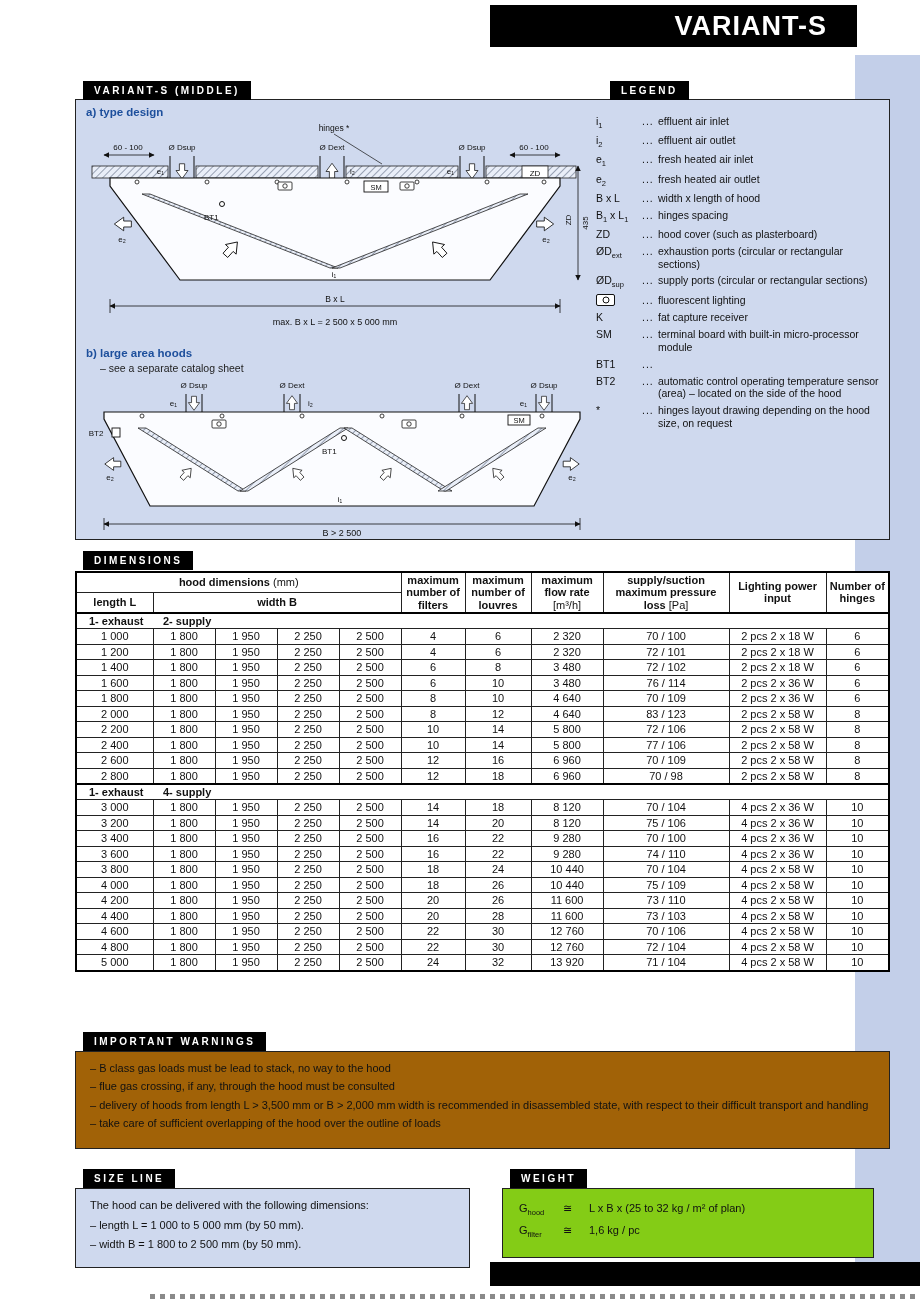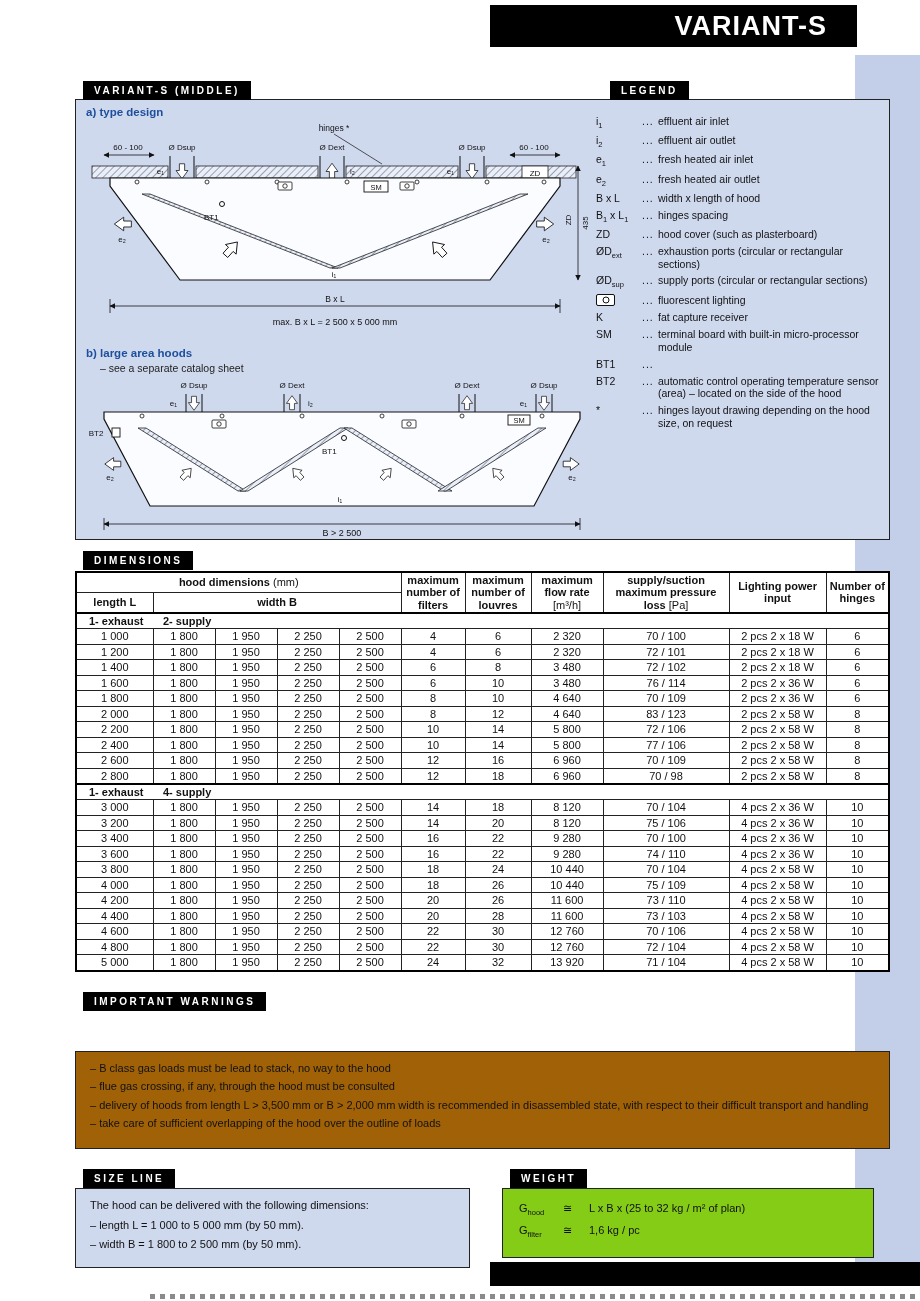--- a/index.html
+++ b/index.html
@@ -7,21 +7,21 @@
         font-family:"Liberation Sans",sans-serif;color:#111;}
   .right-strip{position:absolute;left:855px;top:55px;width:65px;height:1207px;background:#c3cfe9;}
   .top-bar{position:absolute;left:490px;top:5px;width:367px;height:42px;background:#000;color:#fff;
            display:flex;align-items:center;justify-content:flex-end;padding-right:30px;box-sizing:border-box;
            font-size:27px;font-weight:bold;letter-spacing:1px;}
   .black-label{position:absolute;background:#000;color:#fff;font-size:10px;font-weight:bold;
                letter-spacing:2.5px;padding:4px 11px;white-space:nowrap;z-index:3;}
   .lbl-variant{left:83px;top:81px;}
   .lbl-legend{left:610px;top:81px;}
   .lbl-dimensions{left:83px;top:551px;}
-  .lbl-warnings{left:83px;top:992px;}
+  .lbl-warnings{left:83px;top:1032px;}
   .lbl-sizeline{left:83px;top:1169px;}
   .lbl-weight{left:510px;top:1169px;}
 
   .blue-panel{position:absolute;left:75px;top:99px;width:815px;height:441px;background:#cfd9ee;
               border:1px solid #222;box-sizing:border-box;z-index:1;}
   .diag-title{position:absolute;color:#1d4f9c;font-weight:bold;font-size:11.5px;}
   .dt-a{left:10px;top:6px;}
   .dt-b{left:10px;top:247px;}
   .diag-sub{position:absolute;left:24px;top:262px;font-size:10.5px;color:#222;}
   .svg-a{position:absolute;left:6px;top:20px;}

